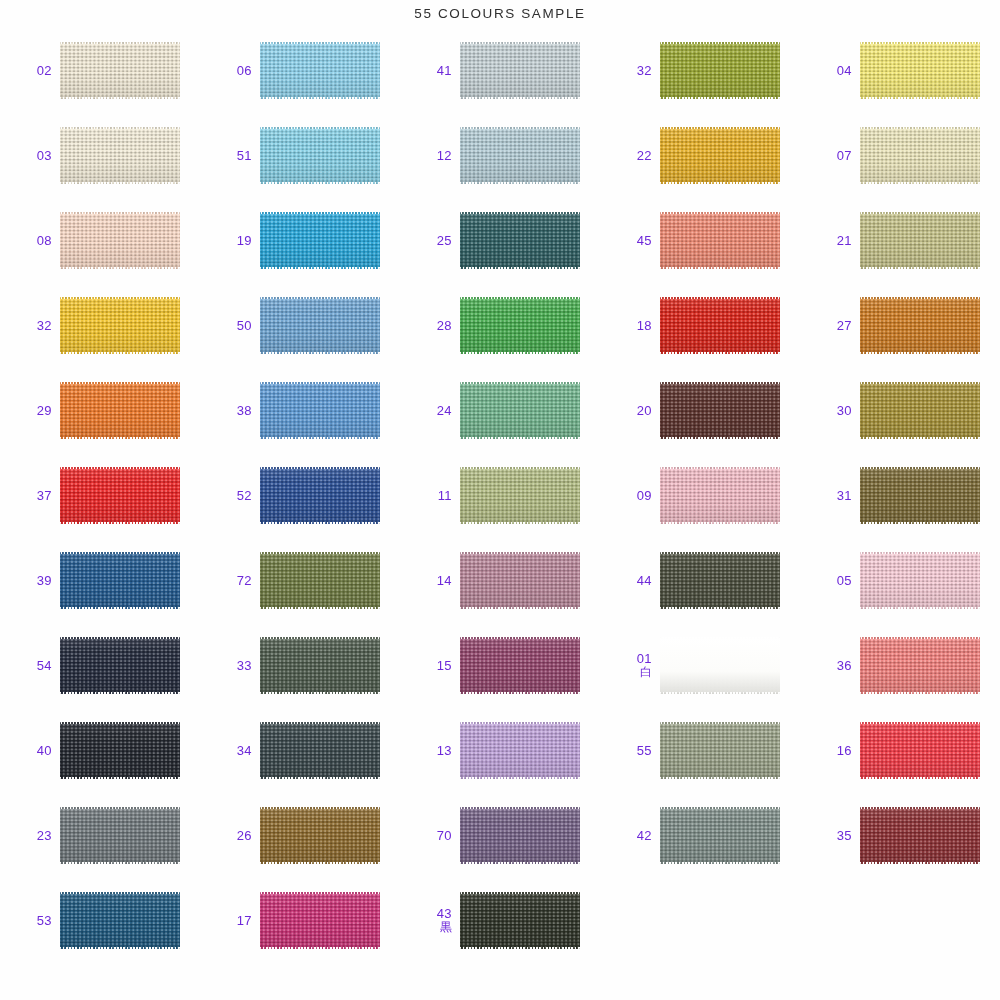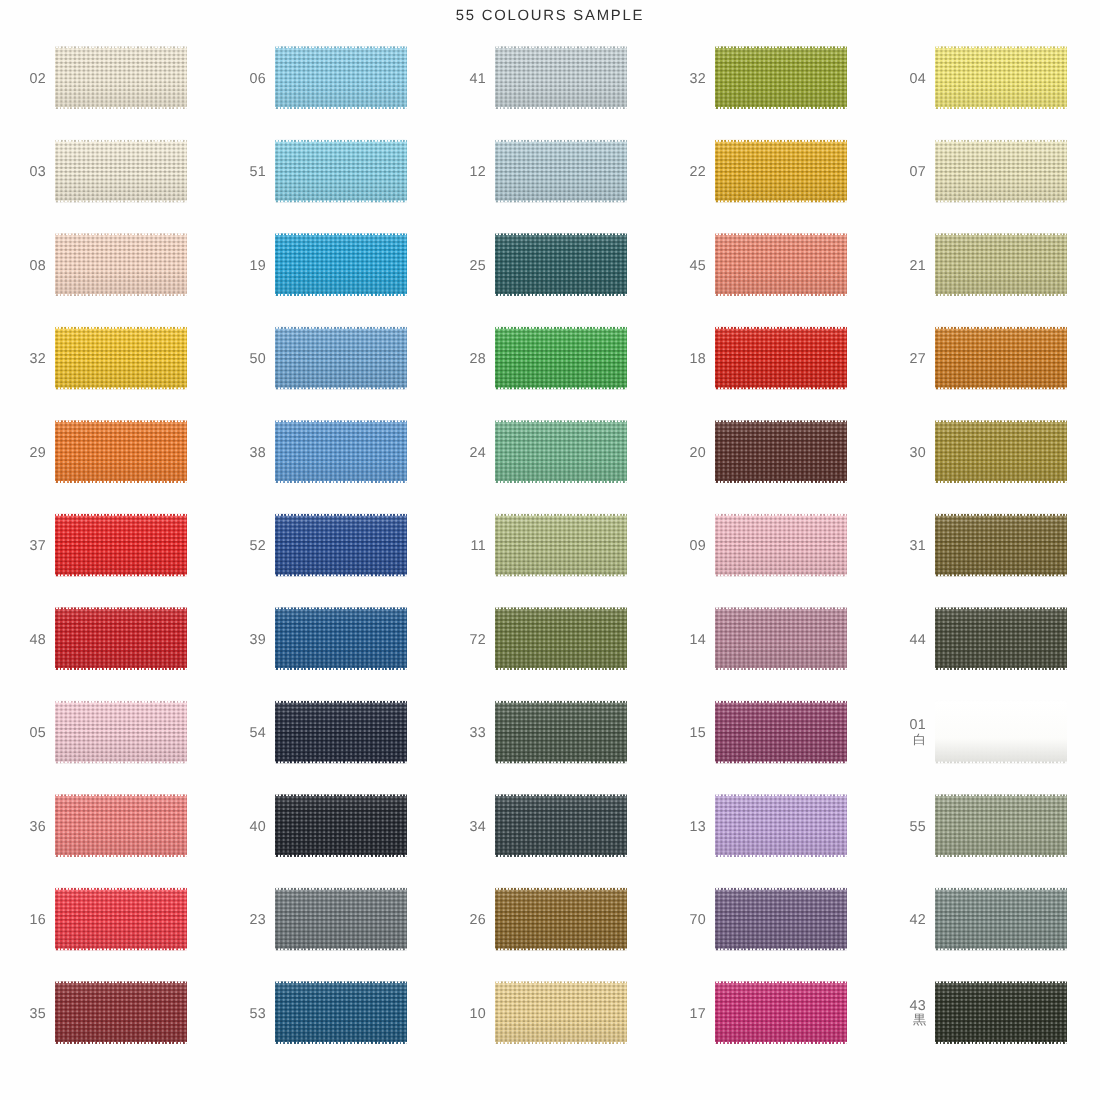--- a/index.html
+++ b/index.html
@@ -63,23 +63,24 @@
     height: 85px;
   }
 
   .swatch-code {
     width: 42px;
     min-width: 42px;
     text-align: right;
     padding-right: 8px;
     font-size: 13px;
     line-height: 1.05;
-    color: #737373;
+    color: #6d28d9;
     letter-spacing: 0.4px;
     white-space: nowrap;
+    padding-left: 10px;
   }
   .swatch-code .code-num { display: block; }
   .swatch-code .code-jp {
     display: block;
     font-size: 12px;
     letter-spacing: 0;
   }
 
   
   .swatch-patch {
@@ -553,33 +554,20 @@
           <div class="base" style="background: rgb(123, 106, 54);"></div>
           <div class="rows"></div>
           <div class="weave"></div>
           <div class="shade"></div>
           <div class="edge-top"></div>
           <div class="edge-bot"></div>
         </div>
       </div>
       <div class="swatch-cell">
         <div class="swatch-code">
-          <span class="code-num">48</span>
-        </div>
-        <div class="swatch-patch">
-          <div class="base" style="background: rgb(207, 32, 38);"></div>
-          <div class="rows"></div>
-          <div class="weave"></div>
-          <div class="shade"></div>
-          <div class="edge-top"></div>
-          <div class="edge-bot"></div>
-        </div>
-      </div>
-      <div class="swatch-cell">
-        <div class="swatch-code">
           <span class="code-num">39</span>
         </div>
         <div class="swatch-patch">
           <div class="base" style="background: rgb(33, 90, 144);"></div>
           <div class="rows"></div>
           <div class="weave"></div>
           <div class="shade"></div>
           <div class="edge-top"></div>
           <div class="edge-bot"></div>
         </div>
@@ -840,33 +828,20 @@
           <div class="base" style="background: rgb(29, 88, 127);"></div>
           <div class="rows"></div>
           <div class="weave"></div>
           <div class="shade"></div>
           <div class="edge-top"></div>
           <div class="edge-bot"></div>
         </div>
       </div>
       <div class="swatch-cell">
         <div class="swatch-code">
-          <span class="code-num">10</span>
-        </div>
-        <div class="swatch-patch">
-          <div class="base" style="background: rgb(237, 211, 146);"></div>
-          <div class="rows"></div>
-          <div class="weave"></div>
-          <div class="shade"></div>
-          <div class="edge-top"></div>
-          <div class="edge-bot"></div>
-        </div>
-      </div>
-      <div class="swatch-cell">
-        <div class="swatch-code">
           <span class="code-num">17</span>
         </div>
         <div class="swatch-patch">
           <div class="base" style="background: rgb(204, 49, 118);"></div>
           <div class="rows"></div>
           <div class="weave"></div>
           <div class="shade"></div>
           <div class="edge-top"></div>
           <div class="edge-bot"></div>
         </div>

